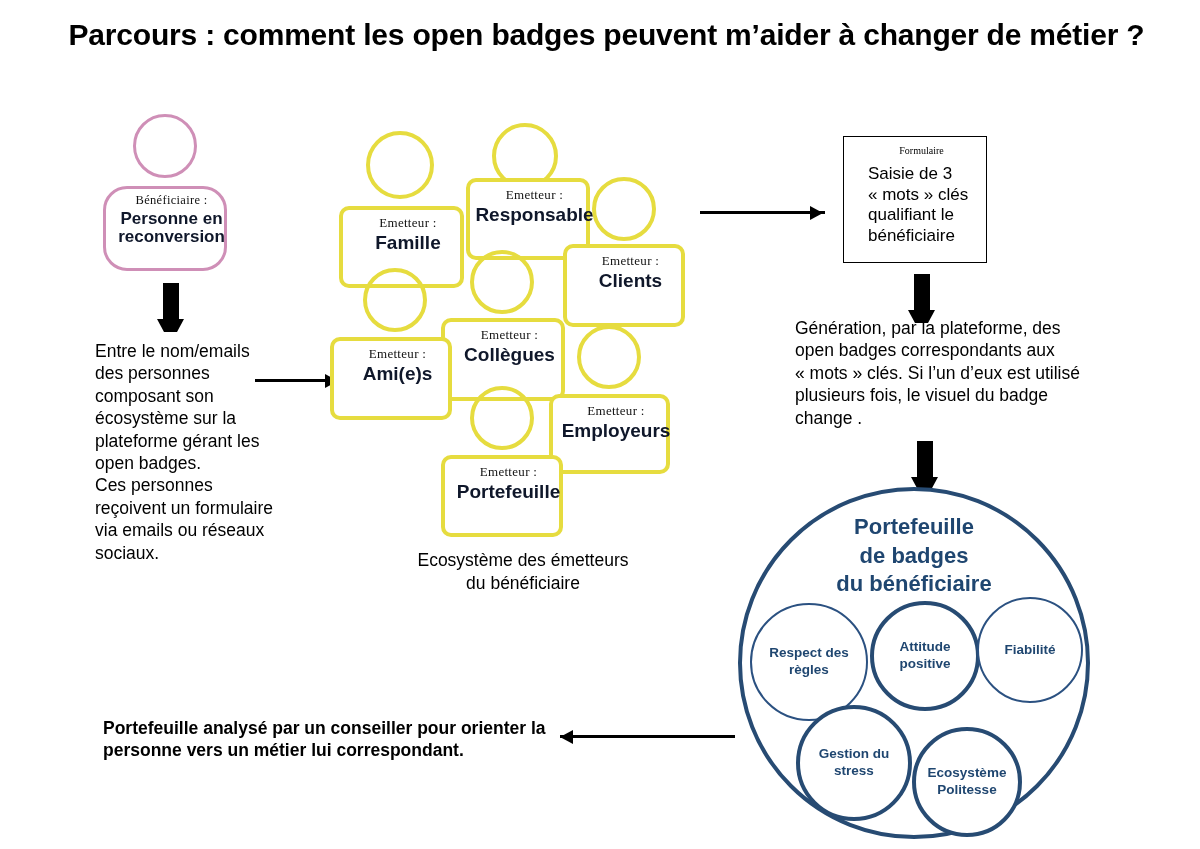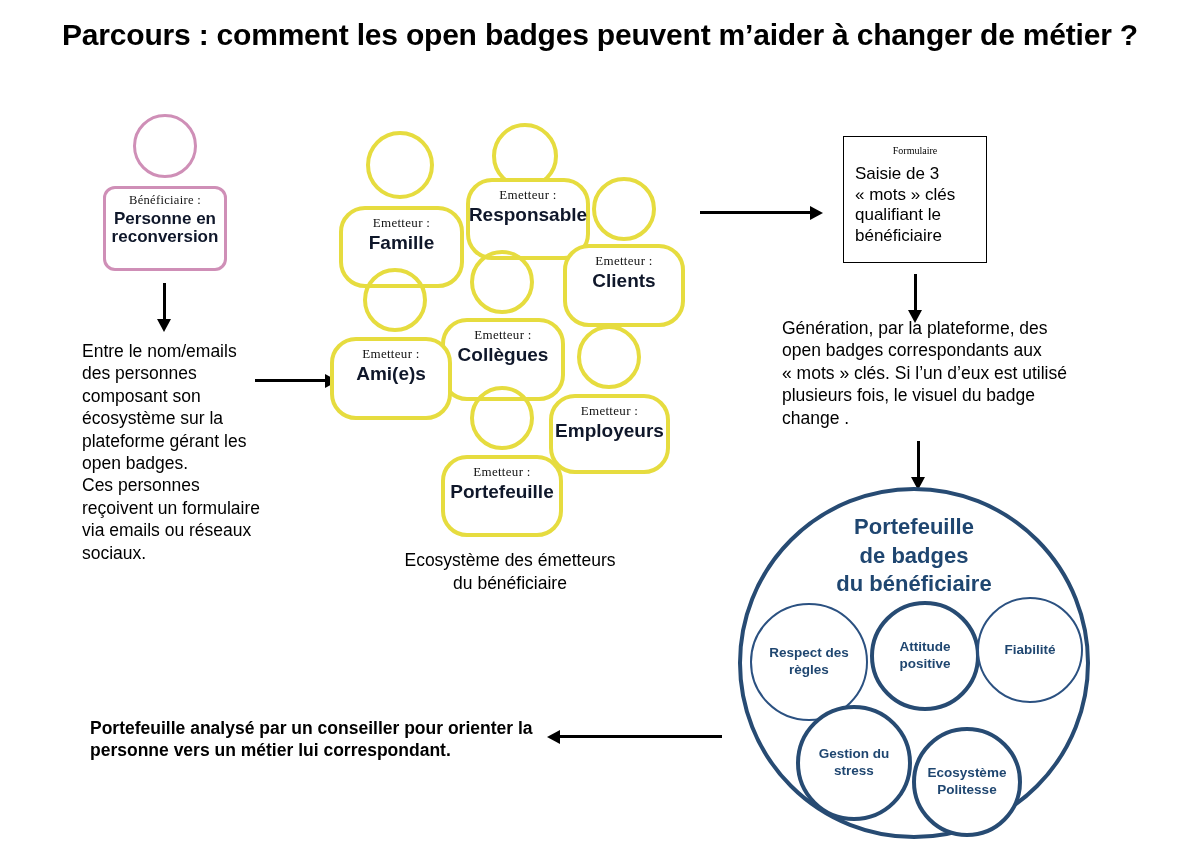--- a/index.html
+++ b/index.html
@@ -11,41 +11,41 @@
     font-family: "Liberation Sans", sans-serif;
     color: #000000;
   }
   #canvas {
     position: relative;
     width: 1200px;
     height: 849px;
     background: #ffffff;
     overflow: hidden;
   }
-  .abs { position: absolute; }
+  .abs { position: absolute; padding-left: 13px; }
 
   
   #page-title {
     left: 0; right: 0; top: 18px;
     text-align: center;
     font-size: 30px;
     font-weight: bold;
     letter-spacing: -0.2px;
     color: #000;
   }
 
   
   .person-head {
     border-radius: 50%;
     box-sizing: border-box;
     background: transparent;
   }
   .person-body {
     box-sizing: border-box;
-    border-radius: 12px;
+    border-radius: 24px;
     background: #ffffff;
     display: flex;
     flex-direction: column;
     align-items: center;
     justify-content: flex-start;
   }
   .emetteur-label {
     font-family: "Liberation Serif", serif;
     font-size: 13px;
     color: #111;
@@ -73,21 +73,21 @@
   }
   #beneficiary-body .emetteur-label { font-size: 12.5px; margin-top: 5px; }
   #beneficiary-body .person-name { font-size: 17px; margin-top: 2px; }
 
   
   .yellow-head {
     border: 4px solid #e6dc3f;
   }
   .yellow-body {
     border: 4px solid #e6dc3f;
-    border-radius: 26px;
+    border-radius: 10px;
   }
   .yellow-body .person-name { font-size: 19px; margin-top: 3px; }
 
   
   .arrow-line { background: #000; }
   .arrow-h { height: 3px; }
   .arrow-v { width: 3px; }
   .arrowhead {
     width: 0; height: 0;
   }

